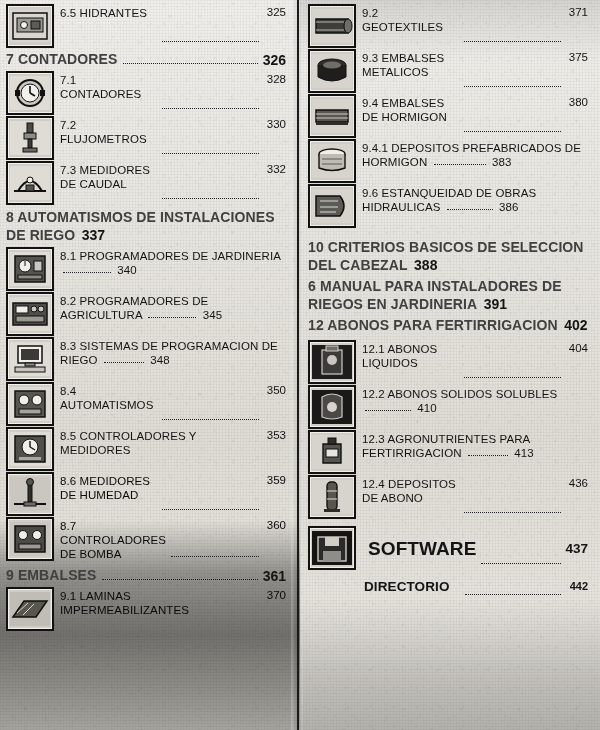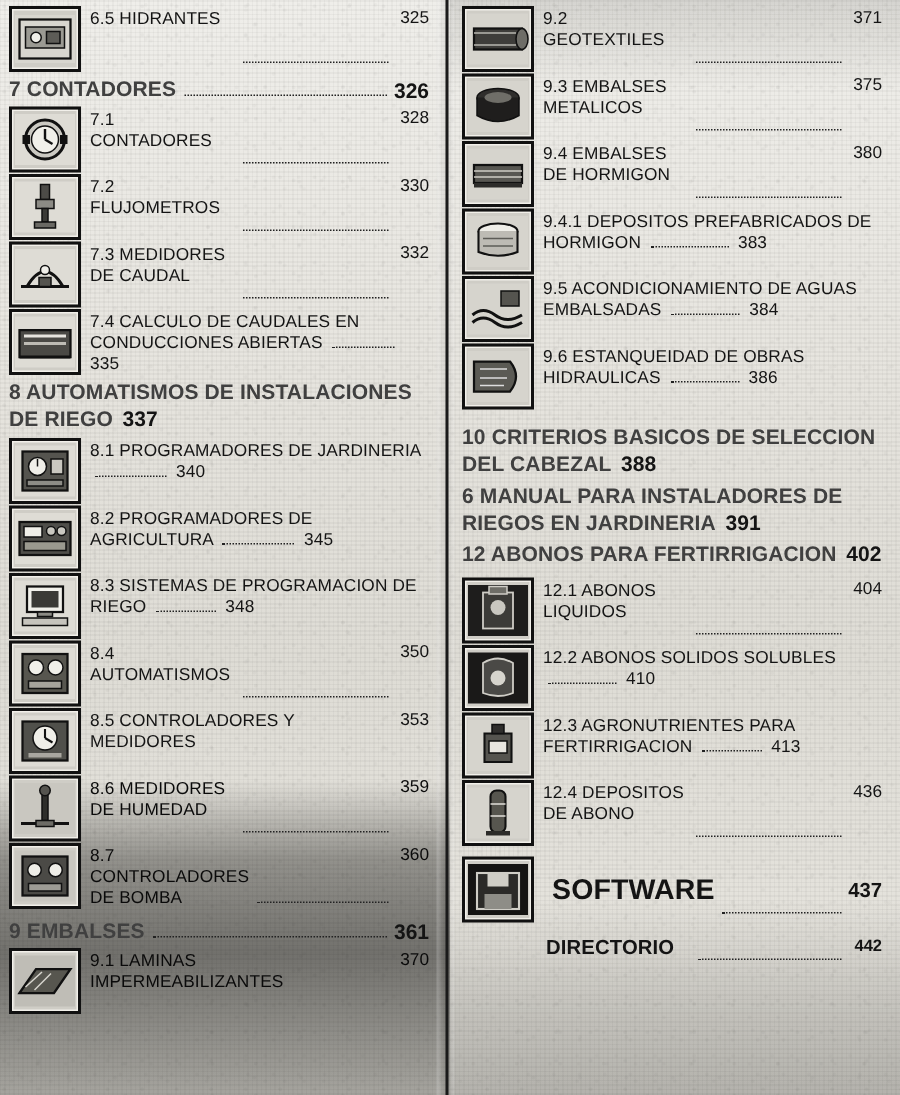--- a/index.html
+++ b/index.html
@@ -264,38 +264,20 @@
           <circle cx="22" cy="17" r="3" fill="#f0efe9" stroke="#111"></circle>
         </svg>
     </div>
     <div class="rowtext">
       <span class="label">7.3 MEDIDORES DE CAUDAL</span>
       <span class="dots"></span>
       <span class="page">332</span>
     </div>
   </div>
 
-  <div class="entry">
-    <div class="thumb">
-      <svg viewBox="0 0 44 40">
-          <rect x="2" y="3" width="40" height="34" fill="#dedcd5"></rect>
-          <path d="M5 12 H39 V30 H5 Z" fill="#4a4945" stroke="#111" stroke-width="1.5"></path>
-          <path d="M8 16 H36" stroke="#e6e4de" stroke-width="2"></path>
-          <path d="M8 21 H36" stroke="#bdbbb4" stroke-width="2"></path>
-          <path d="M5 30 H39" stroke="#111" stroke-width="2"></path>
-        </svg>
-    </div>
-    <div class="rowtext" style="flex-direction:column; justify-content:center;">
-      <span class="label multiline">
-        <span>7.4 CALCULO DE CAUDALES EN CONDUCCIONES ABIERTAS</span>
-        <span class="dotfill" style="width:42px"></span>
-        <span class="page">335</span>
-      </span>
-    </div>
-  </div>
 
   <div class="head multiline" style="display:block;">
     <span class="label" style="display:inline">8 AUTOMATISMOS DE INSTALACIONES DE RIEGO</span>
     <span class="dotfill" style="width:40px"></span>
     <span class="page" style="font-weight:bold;font-size:14px">337</span>
   </div>
 
   <div class="entry">
     <div class="thumb">
       <svg viewBox="0 0 44 40">
@@ -510,37 +492,20 @@
     </div>
     <div class="rowtext" style="flex-direction:column; justify-content:center;">
       <span class="label multiline">
         <span>9.4.1 DEPOSITOS PREFABRICADOS DE HORMIGON</span>
         <span class="dotfill" style="width:52px"></span>
         <span class="page">383</span>
       </span>
     </div>
   </div>
 
-  <div class="entry">
-    <div class="thumb">
-      <svg viewBox="0 0 44 40">
-          <rect x="2" y="3" width="40" height="34" fill="#d6d4cd"></rect>
-          <path d="M5 24 Q12 18 20 24 T38 24" fill="none" stroke="#111" stroke-width="2"></path>
-          <path d="M5 29 Q12 23 20 29 T38 29" fill="none" stroke="#111" stroke-width="2"></path>
-          <rect x="24" y="8" width="12" height="10" fill="#55544f" stroke="#111"></rect>
-        </svg>
-    </div>
-    <div class="rowtext" style="flex-direction:column; justify-content:center;">
-      <span class="label multiline">
-        <span>9.5 ACONDICIONAMIENTO DE AGUAS EMBALSADAS</span>
-        <span class="dotfill" style="width:46px"></span>
-        <span class="page">384</span>
-      </span>
-    </div>
-  </div>
 
   <div class="entry">
     <div class="thumb">
       <svg viewBox="0 0 44 40">
           <rect x="2" y="3" width="40" height="34" fill="#d6d4cd"></rect>
           <path d="M6 10 H30 Q38 20 30 30 H6 Z" fill="#5b5a54" stroke="#111" stroke-width="1.5"></path>
           <path d="M10 15 H28" stroke="#ddd"></path>
           <path d="M10 21 H28" stroke="#ddd"></path>
           <path d="M10 26 H26" stroke="#ddd"></path>
         </svg>

